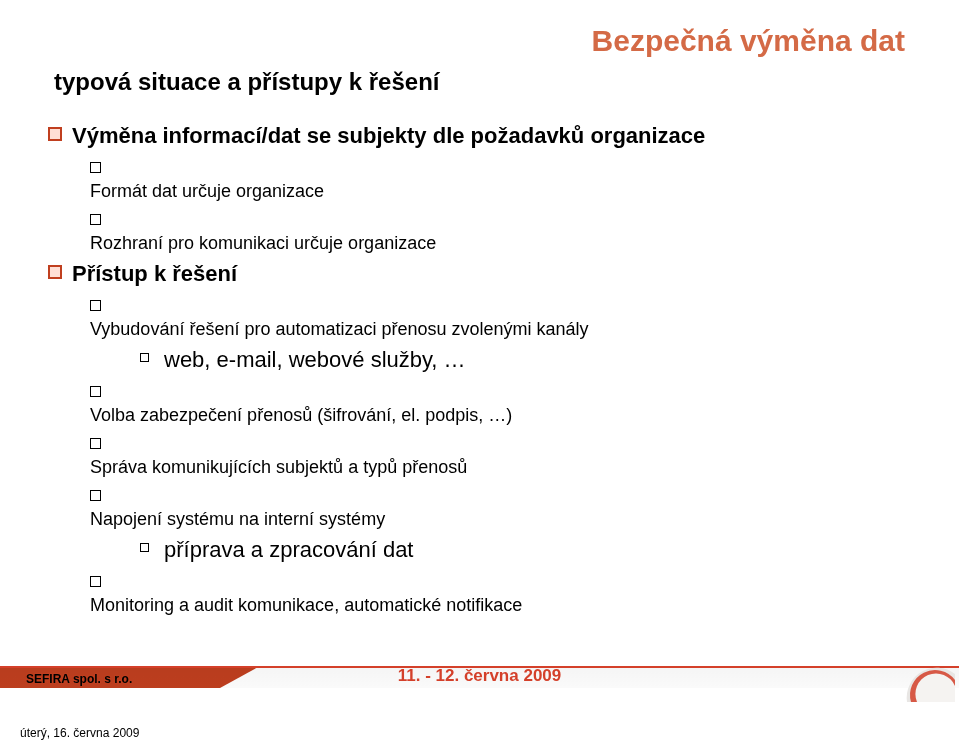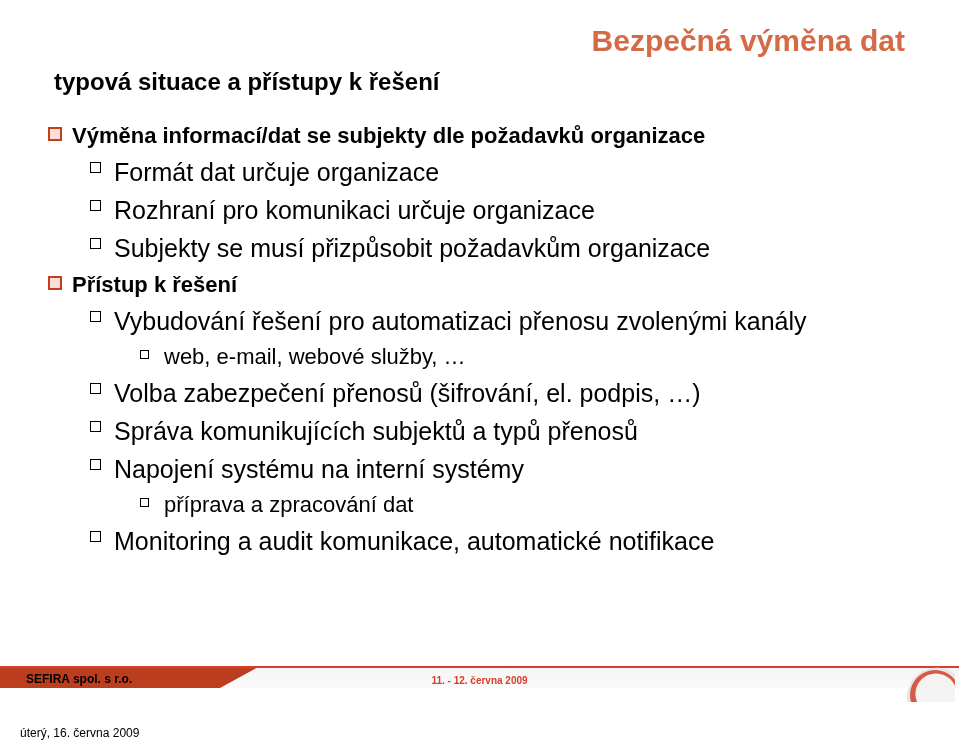--- a/index.html
+++ b/index.html
@@ -64,21 +64,21 @@
     position: absolute;
     left: 2px; top: 2px; right: 2px; bottom: 2px;
     background: #ffdfd5;
   }
   .sq-red::before {
     content: '';
     position: absolute;
     left: 0; top: 0; right: 0; bottom: 0;
     border: 1.5px solid #c03f1f;
   }
-  .b2 { display: flex; margin-left: 42px; margin-bottom: 2px; font-size: 25px; }
+  .b2 { display: flex; margin-left: 42px; margin-bottom: 2px; font-size: 18px; flex-direction: column; }
   .b2 .bullet-icon {
     flex: 0 0 24px;
     display: flex;
     align-items: flex-start;
     padding-top: 8px;
   }
   .b2 .txt { flex: 1; font-weight: normal; }
   .sq-hollow {
     width: 11px;
     height: 11px;
@@ -148,21 +148,21 @@
     width: 0; height: 0;
     border-bottom: 22px solid transparent;
     border-left: 40px solid #c03f1f;
   }
   .footer-mid {
     position: absolute;
     left: 0; right: 0;
     bottom: 16px;
     text-align: center;
     color: #d4402a;
-    font-size: 10px;
+    font-size: 17px;
     font-weight: bold;
   }
   .footer-num {
     position: absolute;
     right: 34px;
     bottom: 16px;
     color: #d4402a;
     font-size: 13px;
     font-weight: bold;
   }
@@ -199,26 +199,20 @@
         <span class="bullet-icon">
           <span class="sq-hollow"></span>
         </span>
         <span class="txt">Formát dat určuje organizace</span>
       </div>
       <div class="b2">
         <span class="bullet-icon">
           <span class="sq-hollow"></span>
         </span>
         <span class="txt">Rozhraní pro komunikaci určuje organizace</span>
-      </div>
-      <div class="b2">
-        <span class="bullet-icon">
-          <span class="sq-hollow"></span>
-        </span>
-        <span class="txt">Subjekty se musí přizpůsobit požadavkům organizace</span>
       </div>
       <div class="b1">
         <span class="bullet-icon">
           <span class="sq-red"></span>
         </span>
         <span class="txt">Přístup k řešení</span>
       </div>
       <div class="b2">
         <span class="bullet-icon">
           <span class="sq-hollow"></span>

